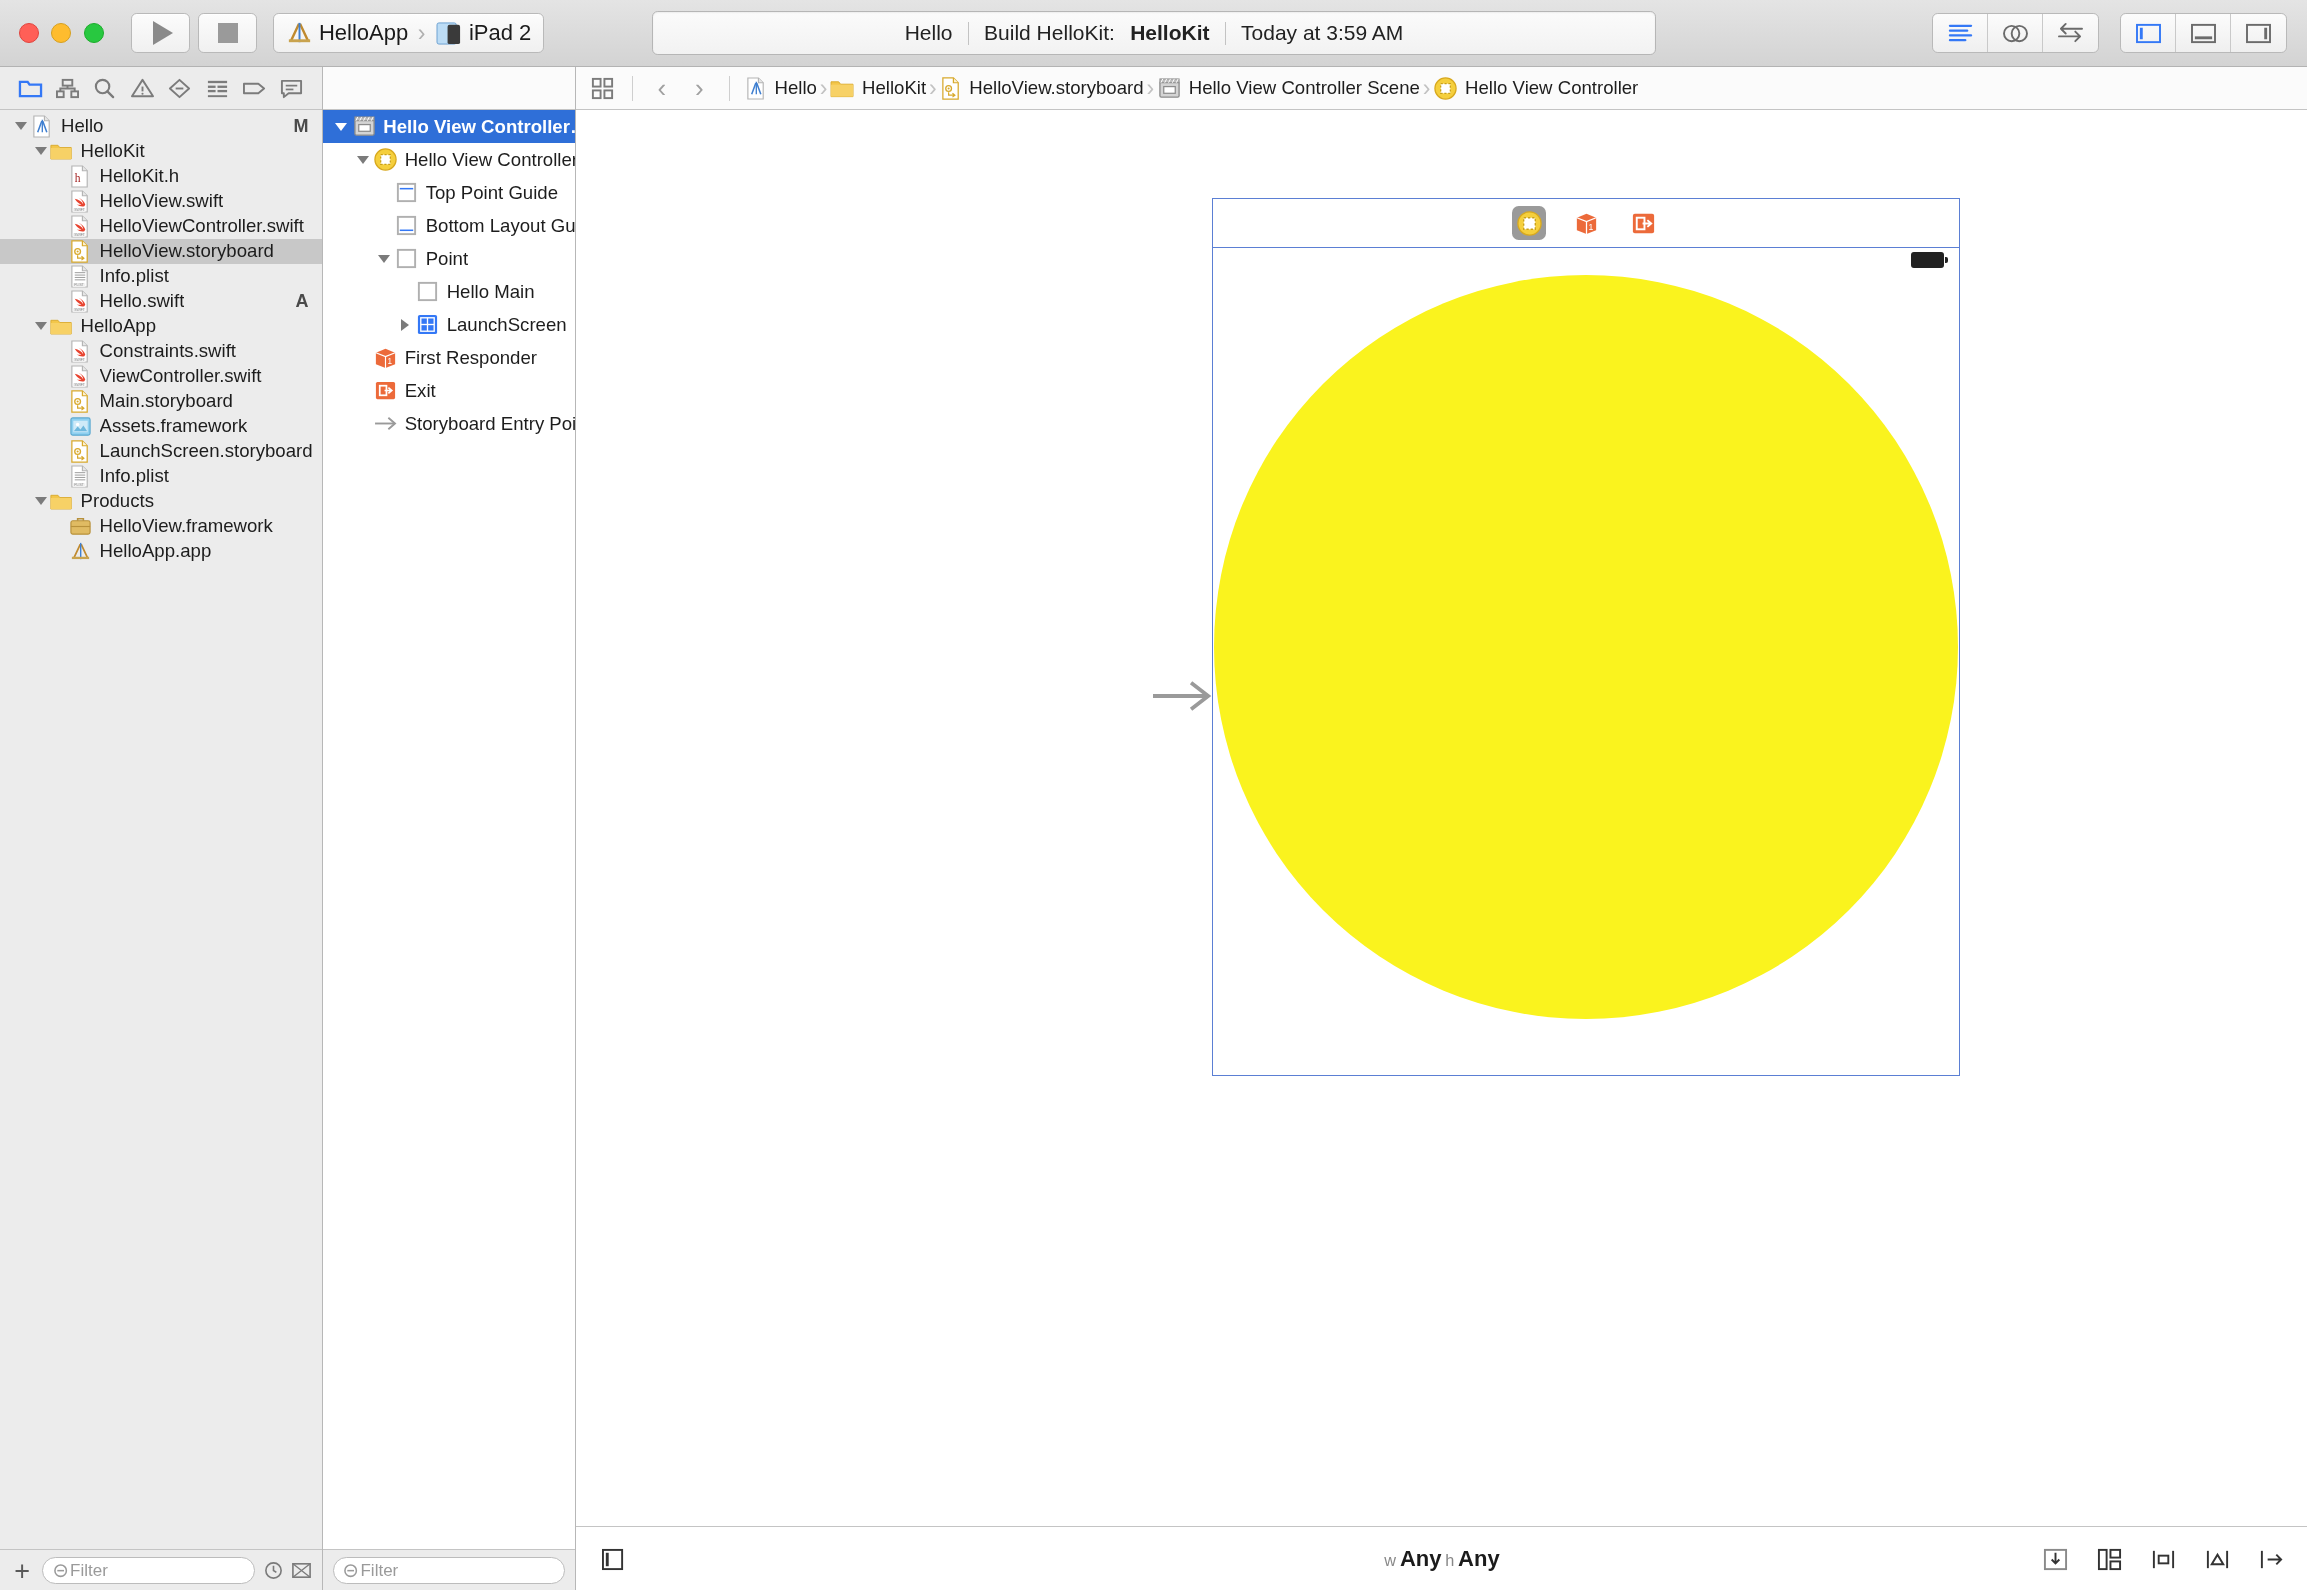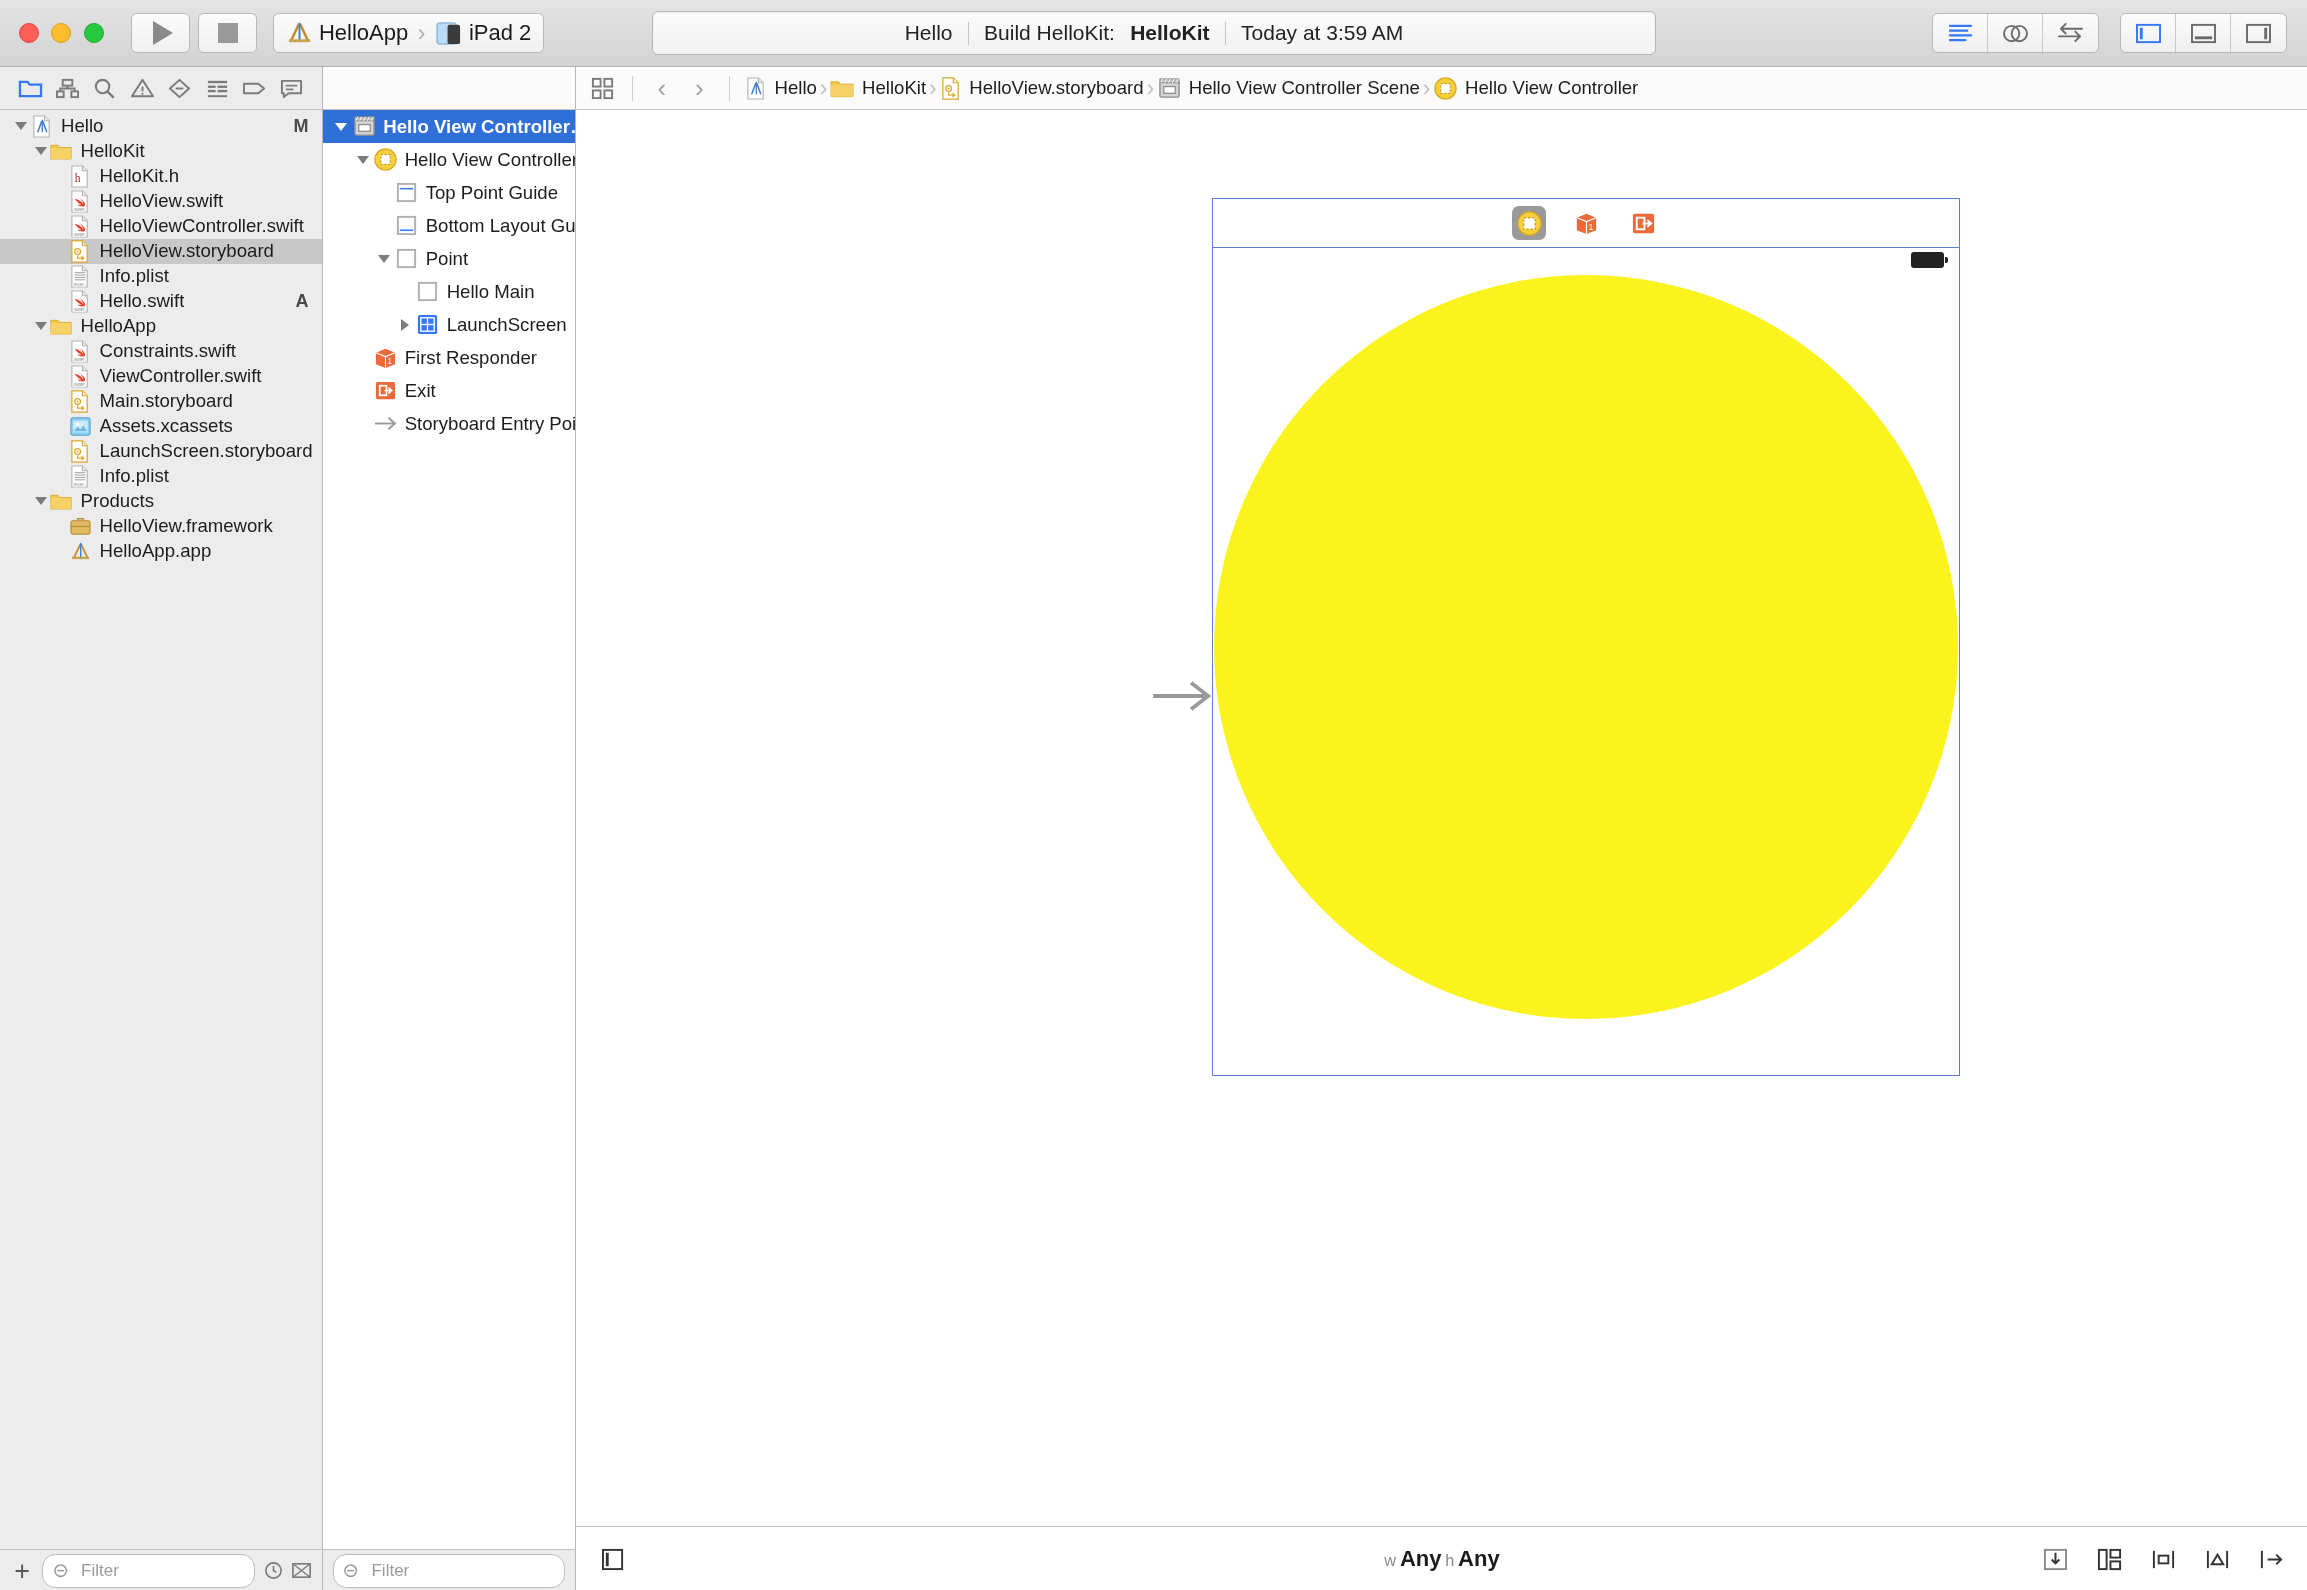--- a/index.html
+++ b/index.html
@@ -84,22 +84,22 @@
   .disc { width: 19px; height: 19px; display: flex; align-items: center; justify-content: center; flex: 0 0 19px; }
   .disc-tri { width: 0; height: 0; border-left: 6.7px solid transparent; border-right: 6.7px solid transparent;
     border-top: 8.6px solid #7b7b7b; }
   .nav-icon { width: 23px; height: 23px; flex: 0 0 23px; margin-right: 7.6px;
     display: flex; align-items: center; justify-content: center; }
   .nav-label { white-space: nowrap; overflow: hidden; }
   .nav-badge { position: absolute; right: 13.4px; font-size: 18px; font-weight: bold; color: #4a4a4a; }
 
   .nav-filter { height: 42px; flex: 0 0 42px; border-top: 1px solid #c4c4c4;
     display: flex; align-items: center; padding: 0 9.6px; gap: 7.6px; background: #ececec; }
-  .filter-pill { flex: 1; height: 34px; background: #fff; border: 1px solid #bcbcbc;
-    border-radius: 13.4px; display: flex; align-items: center; padding: 0 9.6px; gap: 13px; }
+  .filter-pill { flex: 1; height: 27px; background: #fff; border: 1px solid #bcbcbc;
+    border-radius: 13.4px; display: flex; align-items: center; padding: 0 9.6px; gap: 2px; }
   .filter-ph { font-size: 17px; color: #9a9a9a; }
   .plus-btn { width: 25px; height: 25px; display:flex; align-items:center; justify-content:center;
      font-size: 27px; color: #595959; line-height: 0; }
 
   
   .outline { width: 253px; flex: 0 0 253px; display: flex; flex-direction: column;
     background: #ffffff; border-right: 1px solid #b7b7b7; }
   .outline-tree { flex: 1; overflow: hidden; padding-top: 0px; }
   .ol-row { height: 33px; display: flex; align-items: center; font-size: 18.6px; color: #1d1d1d; }
   .ol-row.selected { background: #2f6fd8; color: #fff; font-weight: bold; }
@@ -488,21 +488,21 @@
             <div style="width:50px;flex:0 0 50px"></div>
             <div class="disc"></div>
             <div class="nav-icon">
               <svg width="23" height="23" viewBox="0 0 24 24">
                 <rect x="2" y="3" width="20" height="18" rx="2" fill="#8fd0f0" stroke="#5aa8cf" stroke-width="1.2"></rect>
                 <rect x="4.5" y="6" width="15" height="12" fill="#cfeaf8"></rect>
                 <circle cx="9" cy="10" r="1.8" fill="#fff"></circle>
                 <path d="M5 17 l4 -5 l3 3 l3 -4 l4 6 z" fill="#6fb8dd"></path>
               </svg>
             </div>
-            <div class="nav-label">Assets.xcassets</div>
+            <div class="nav-label">Assets.framework</div>
           </div>
           <div class="nav-row">
             <div style="width:50px;flex:0 0 50px"></div>
             <div class="disc"></div>
             <div class="nav-icon">
               <svg width="23" height="23" viewBox="0 0 24 24">
                 <path d="M3 1 h11 l5 5 v17 h-16 z" fill="#fff" stroke="#d8a92c" stroke-width="1.3"></path>
                 <path d="M14 1 v5 h5" fill="#fdf3d6" stroke="#d8a92c" stroke-width="1.3"></path>
                 <circle cx="9" cy="12" r="3" fill="none" stroke="#d8a92c" stroke-width="1.4"></circle>
                 <circle cx="9" cy="12" r="1.1" fill="#d8a92c"></circle>

